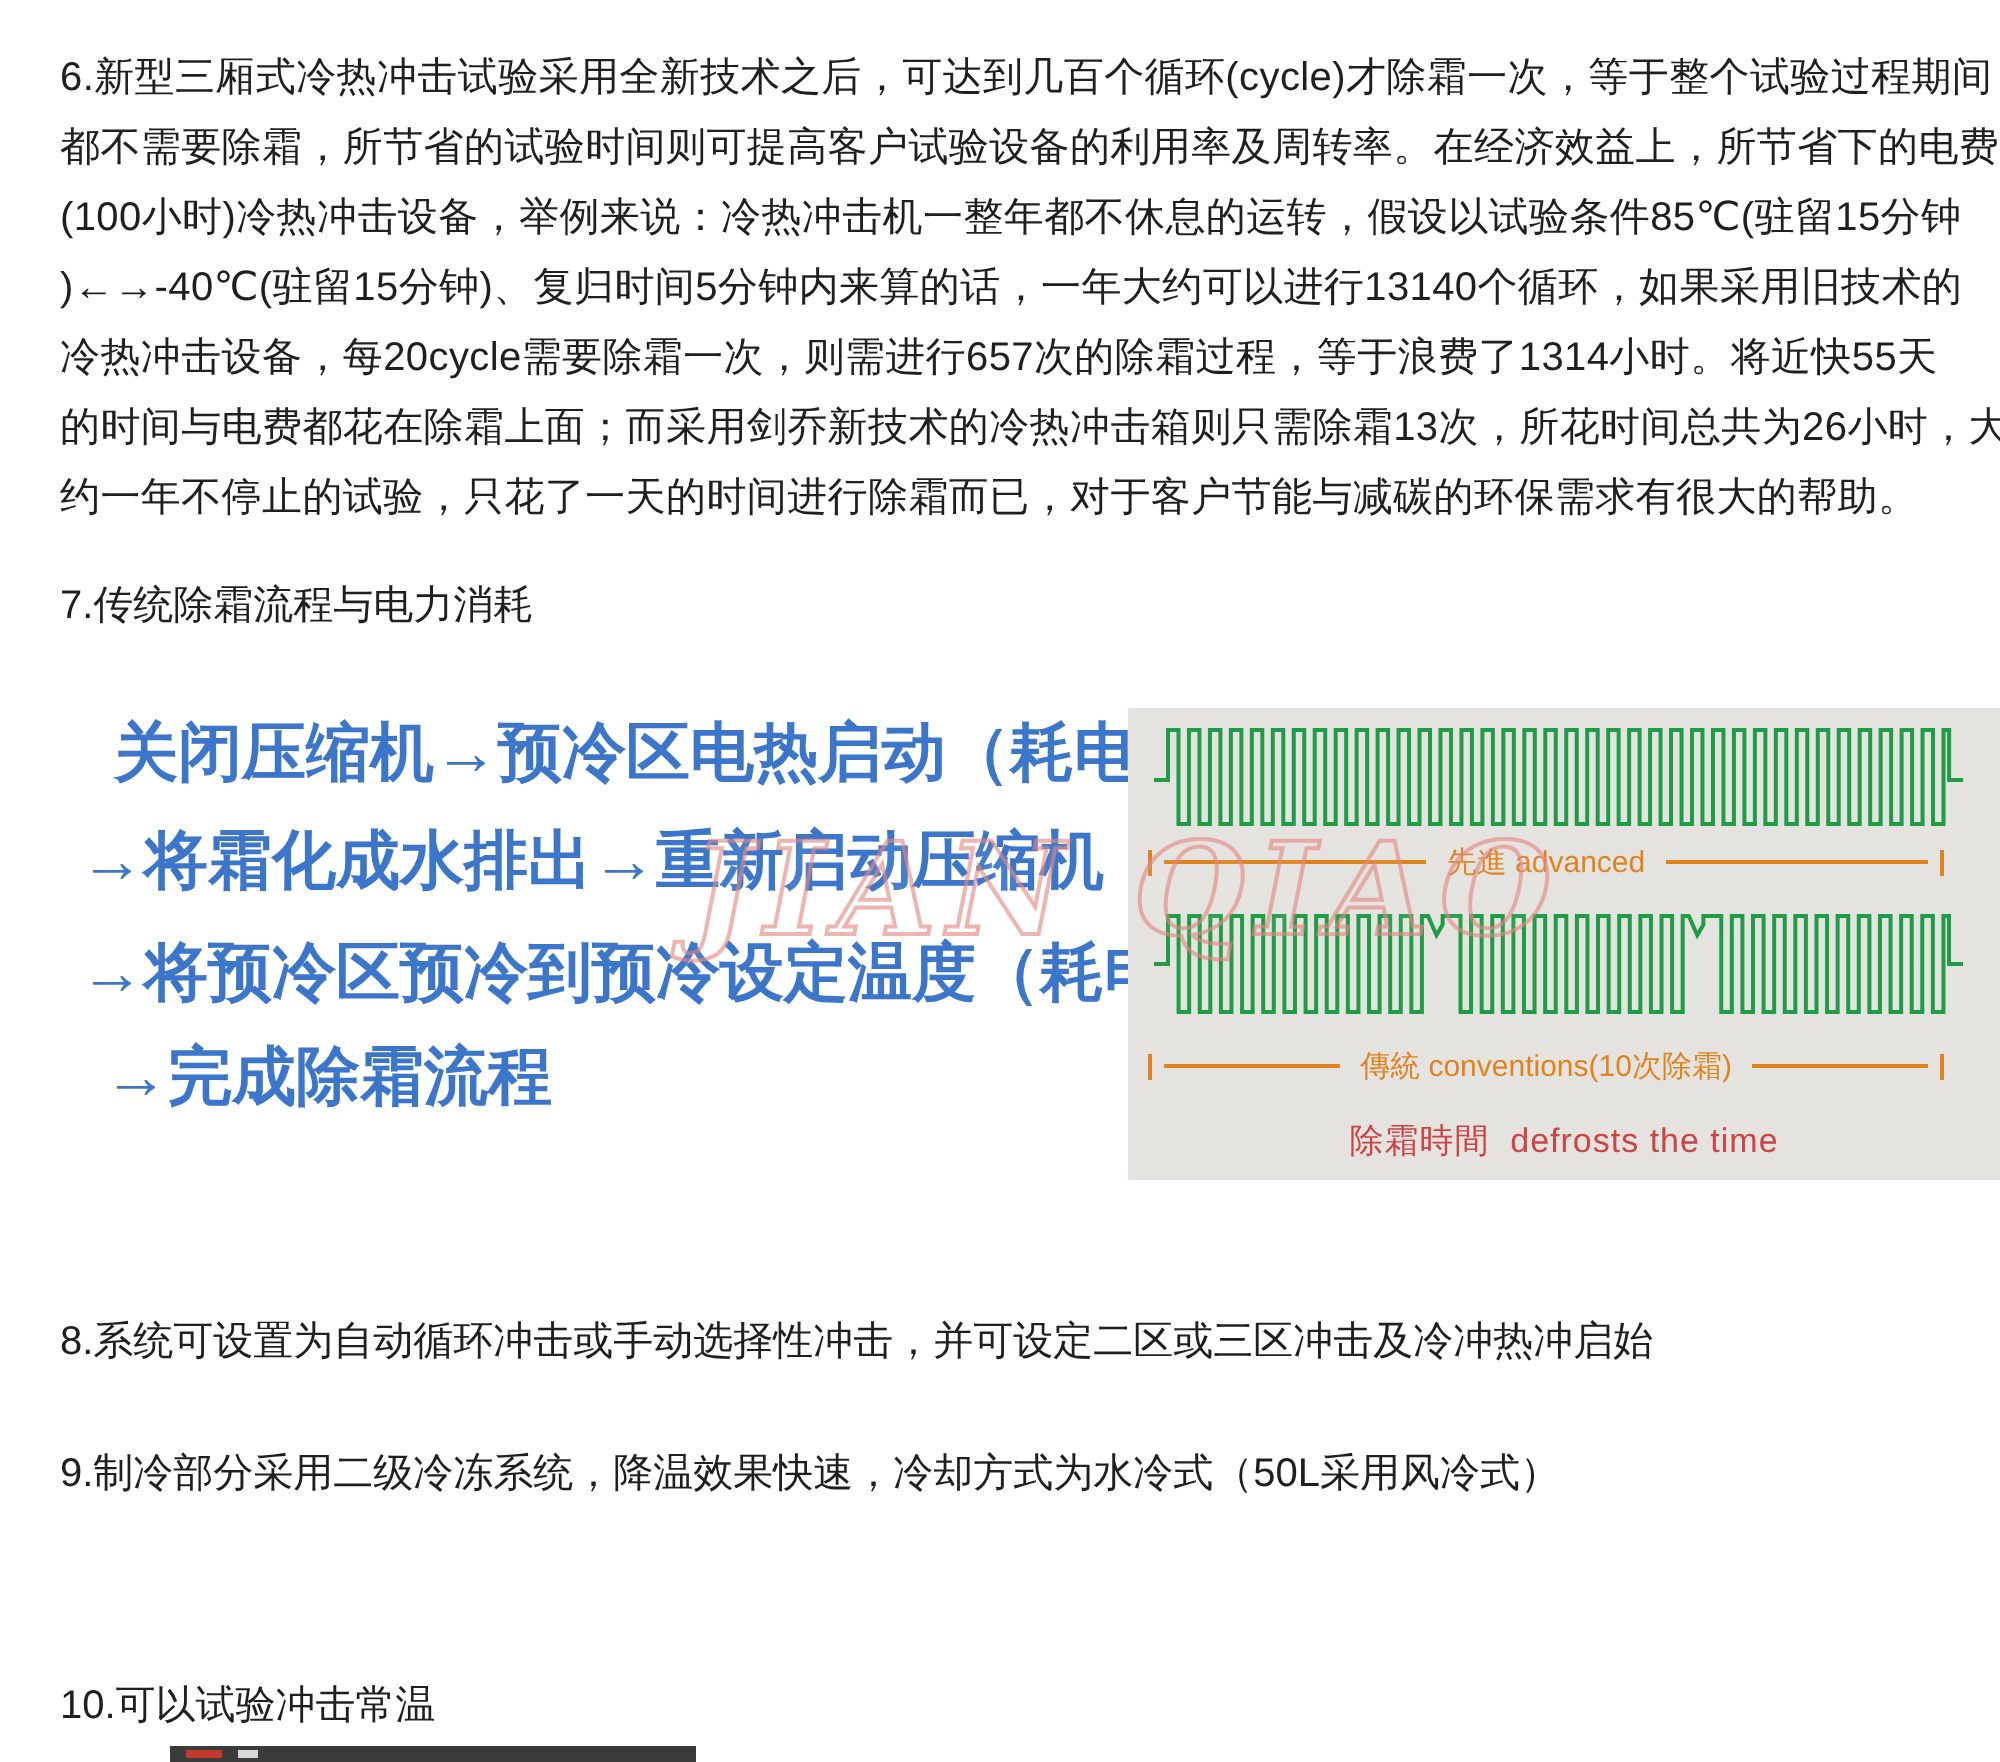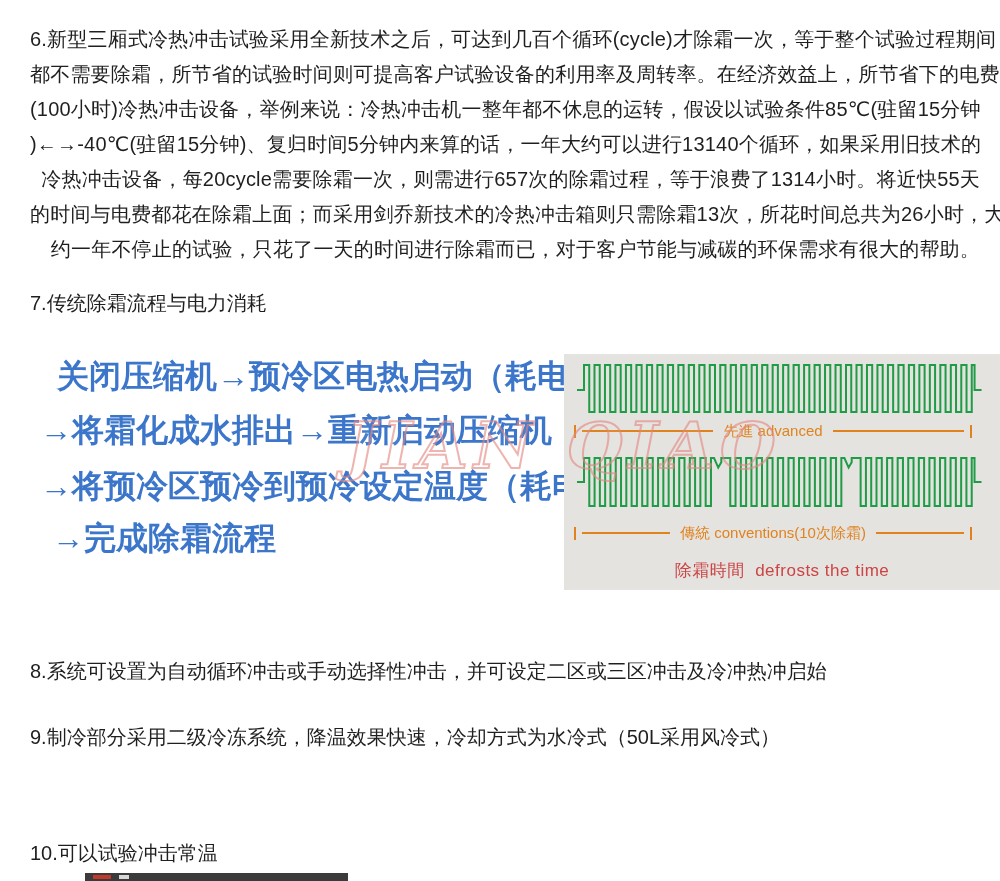--- a/index.html
+++ b/index.html
@@ -1,21 +1,21 @@
 <!DOCTYPE html>
 <html><head>
 <meta charset="utf-8">
 <style>
   html,body{margin:0;padding:0;}
   body{
     width:1000px;height:881px;position:relative;background:#ffffff;overflow:hidden;
     font-family:"Liberation Sans","DejaVu Sans",sans-serif;color:#1f1f1f;
   }
   
-  .para6{position:absolute;left:30px;top:22px;width:950px;text-align:right;}
+  .para6{position:absolute;left:30px;top:22px;width:950px;}
   .para6 .pline{height:35px;line-height:35px;font-size:20px;letter-spacing:0.2px;white-space:nowrap;}
   
   .sec7-title{position:absolute;left:30px;top:290px;font-size:20px;line-height:26px;}
   .flow-line{position:absolute;font-size:32px;font-weight:bold;line-height:30px;white-space:nowrap;}
   .flow-0{left:57px;top:361px;}
   .flow-1{left:40px;top:415px;}
   .flow-2{left:40px;top:459px;margin-top:12px;}
   .flow-3{left:52px;top:523px;}
   
   .panel{position:absolute;left:564px;top:354px;width:436px;height:236px;background:#e4e3e0;}

